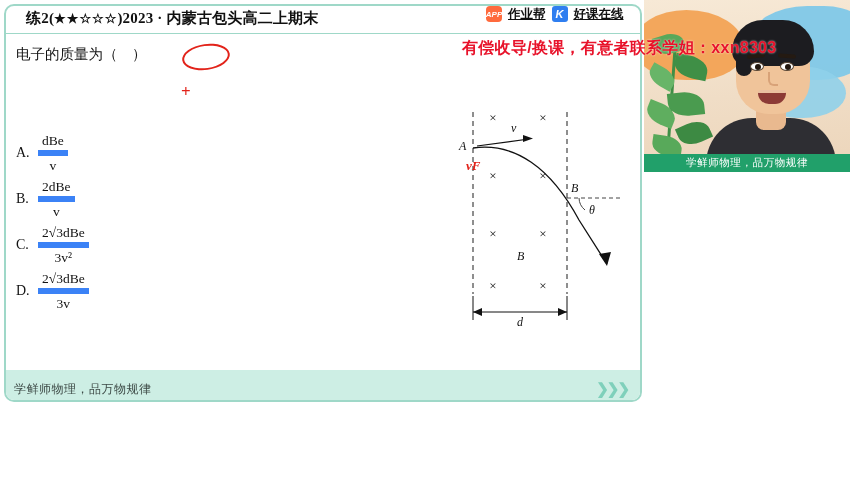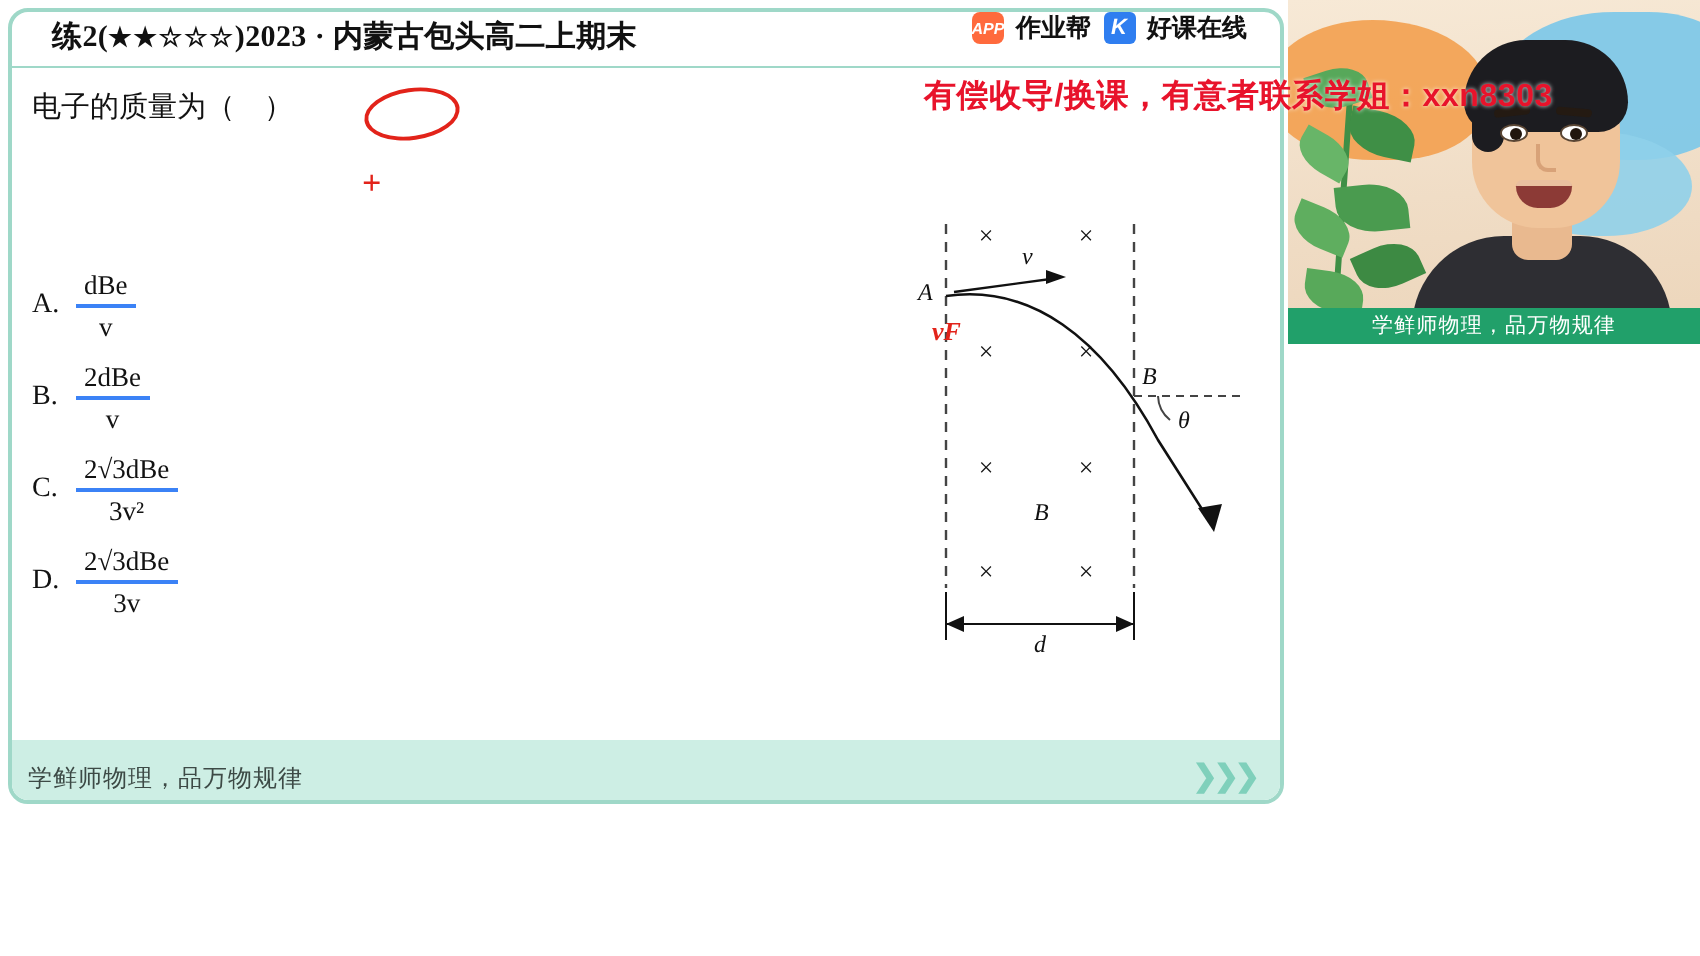--- a/index.html
+++ b/index.html
@@ -108,21 +108,21 @@
   }
   .frac {
     display: inline-block;
     text-align: center;
     vertical-align: middle;
     font-size: 13.5px;
     line-height: 17px;
   }
   .frac .num {
     display: block;
-    border-bottom: 2px solid #3b82f6;
+    border-bottom: 6px solid #3b82f6;
     padding: 0 4px 1px 4px;
   }
   .frac .den {
     display: block;
     padding: 1px 4px 0 4px;
   }
 
   
   #figure {
     position: absolute;
@@ -212,20 +212,21 @@
   .brand-badge.k {
     background: #2f7ef0;
     font-size: 11px;
     border-radius: 3px;
   }
   .brand-text {
     font-size: 12.5px;
     color: #111111;
     font-family: "Liberation Sans", sans-serif;
     font-weight: bold;
+    text-decoration: underline;
   }
 
   
   #promo {
     position: absolute;
     left: 462px;
     top: 38px;
     z-index: 40;
     font-size: 16px;
     font-weight: bold;

